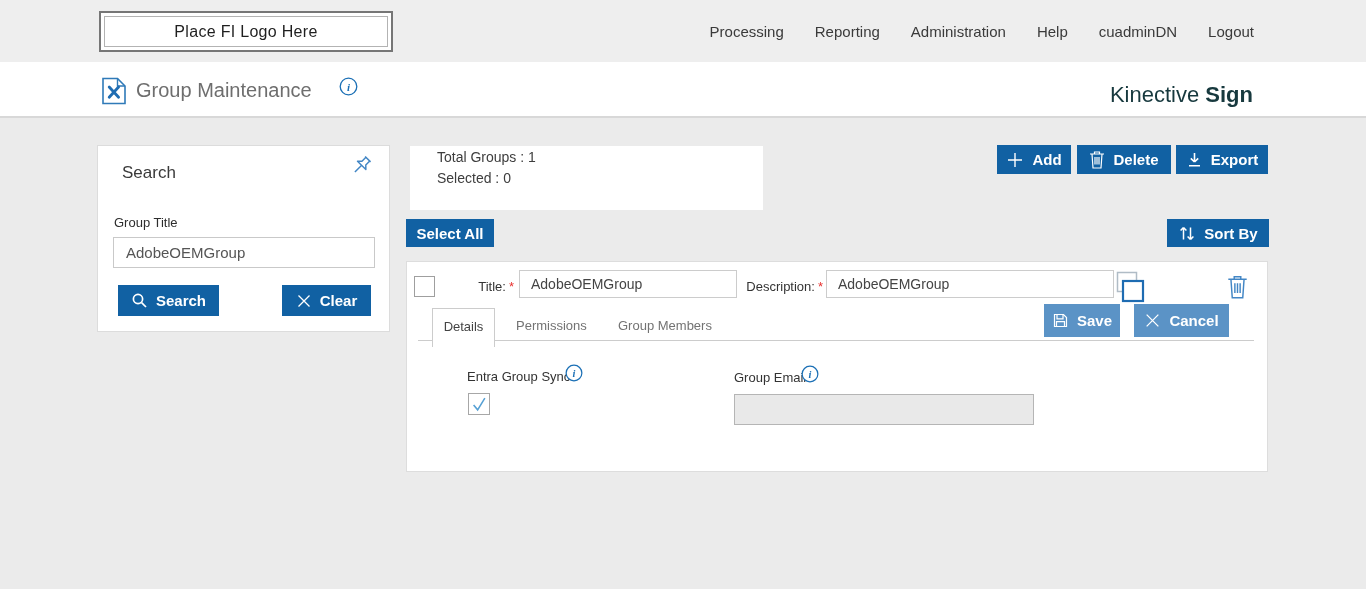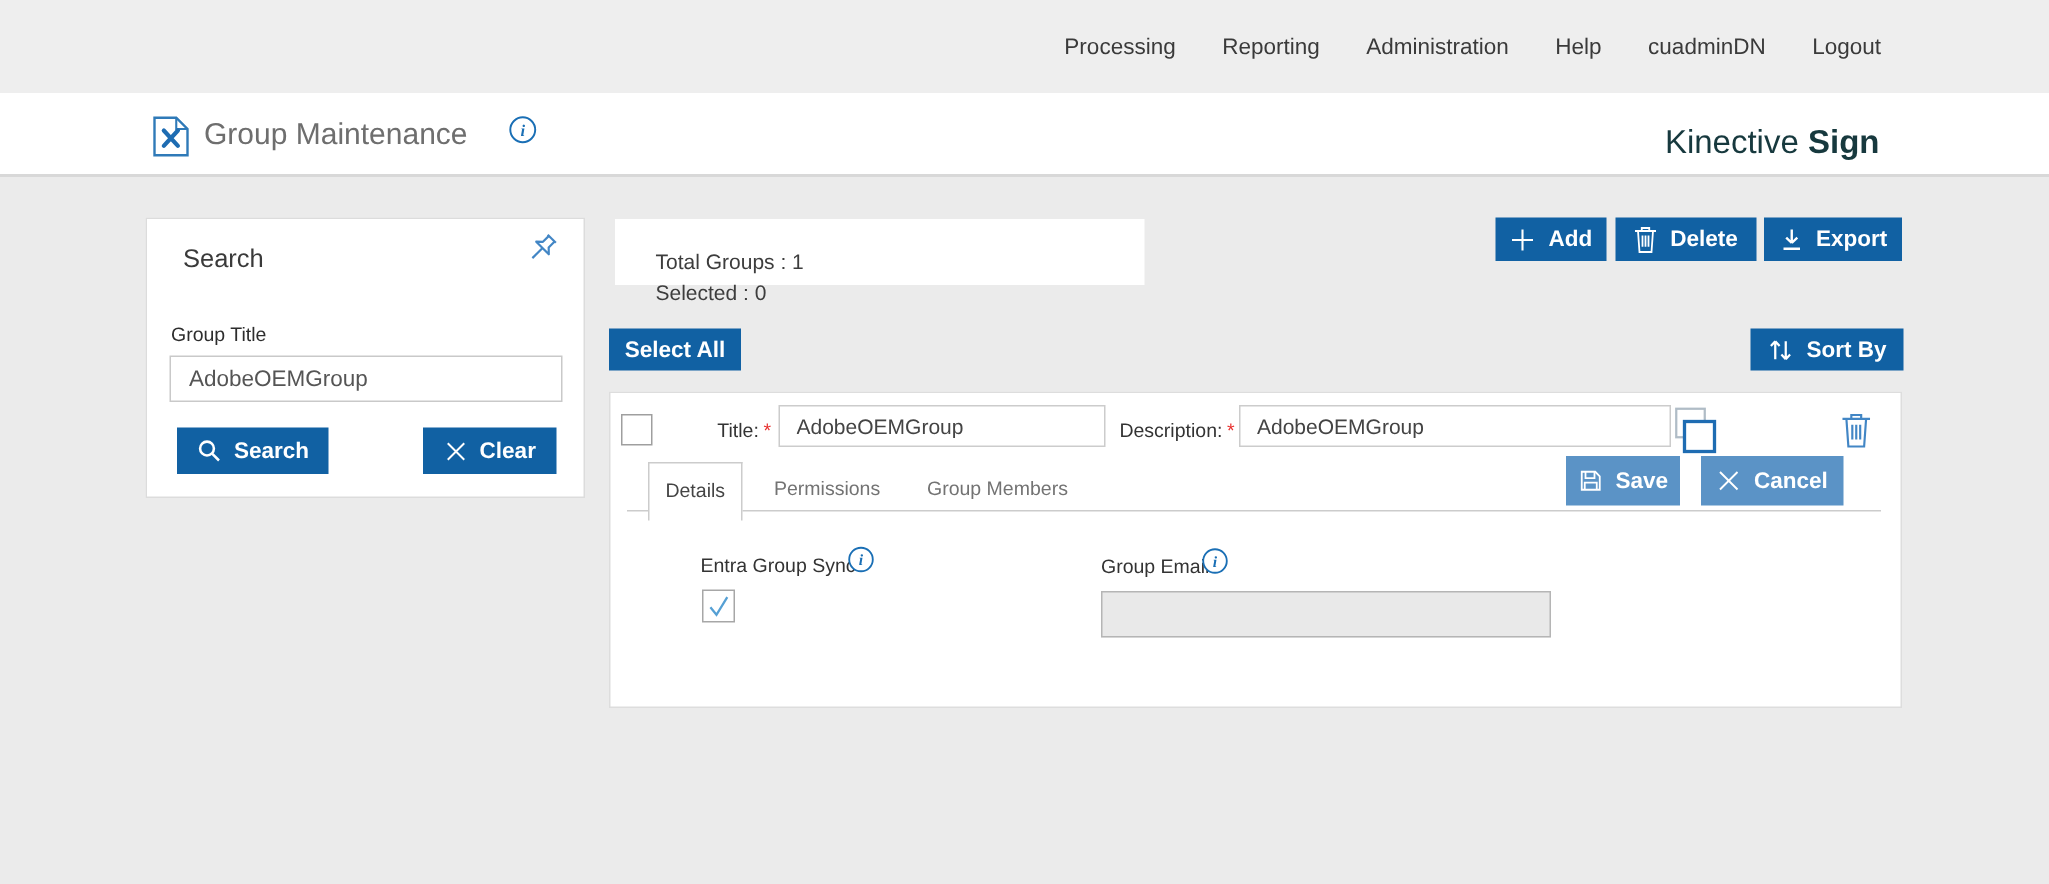--- a/index.html
+++ b/index.html
@@ -41,21 +41,21 @@
     border:1px solid #c9c9c9; font-size:15px; color:#555; padding:0 12px;
     font-family:"Liberation Sans", sans-serif; background:#fff;
   }
   
   .btn { display:flex; align-items:center; justify-content:center; gap:8px; color:#fff; font-size:15px; font-weight:bold; cursor:pointer; position:absolute; user-select:none; }
   .btn-primary { background:#1161a3; }
   .btn-light { background:#5b93c6; }
   .search-btn { left:20px; top:139px; width:101px; height:31px; }
   .clear-btn  { right:18px; top:139px; width:89px; height:31px; }
   
-  .summary-box { position:absolute; left:410px; top:16px; width:353px; height:44px; background:#fff; padding:18px 0 0 27px; font-size:14px; color:#3d3d3d; }
+  .summary-box { position:absolute; left:410px; top:16px; width:353px; height:64px; background:#fff; padding:1px 0 0 27px; font-size:14px; color:#3d3d3d; }
   .summary-box div { line-height:21px; }
   
   .add-btn    { left:997px;  top:15px; width:74px;  height:29px; }
   .delete-btn { left:1077px; top:15px; width:94px;  height:29px; }
   .export-btn { left:1176px; top:15px; width:92px;  height:29px; }
   .select-all-btn { left:406px;  top:89px; width:88px;  height:28px; }
   .sort-by-btn    { left:1167px; top:89px; width:102px; height:28px;justify-content:center; }
   
   .group-card { position:absolute; left:406px; top:131px; width:862px; height:211px; background:#fff; border:1px solid #dddddd; }
   .row-checkbox { position:absolute; left:7px; top:14px; width:21px; height:21px; background:#fff; border:1px solid #9f9f9f; cursor:pointer; }
@@ -93,20 +93,23 @@
   .email-input {
     position:absolute; left:327px; top:132px; width:300px; height:31px;
     background:#e9e9e9; border:1px solid #b5b5b5; font-family:"Liberation Sans", sans-serif;
   }
   svg { display:block; }
 </style>
 </head>
 <body>
 
 <div class="topbar">
+  <div class="logo-box">
+    <span>Place FI Logo Here</span>
+  </div>
   <div class="topnav">
     <span>Processing</span>
     <span>Reporting</span>
     <span>Administration</span>
     <span>Help</span>
     <span>cuadminDN</span>
     <span>Logout</span>
   </div>
 </div>
 

